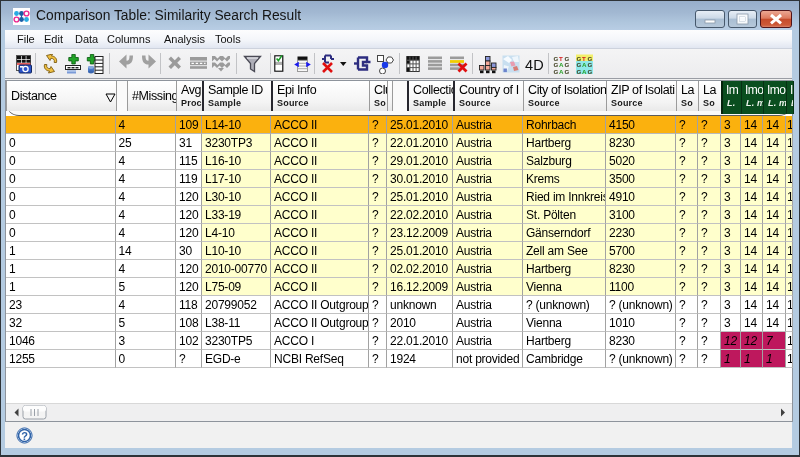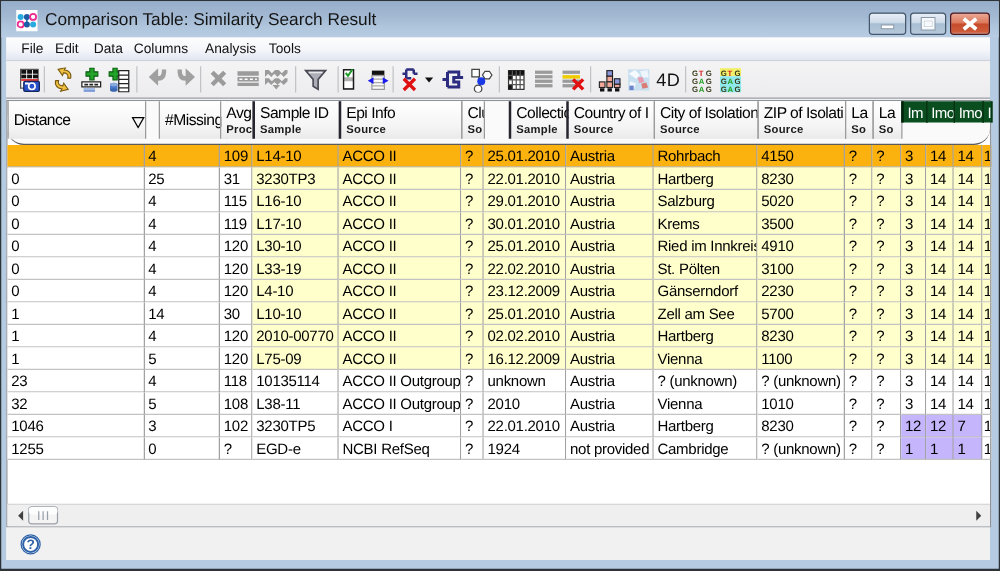--- a/index.html
+++ b/index.html
@@ -15,32 +15,32 @@
 .btncls{left:759px;width:32px;background:linear-gradient(180deg,#eba793 0%,#dd7a5e 45%,#c64c2c 52%,#cd5a38 88%,#d8836a 100%);border-color:#511418;}
 .client{position:absolute;left:5px;top:30px;width:787px;height:418px;background:#f0f0f0;}
 .menubar{position:absolute;left:0;top:0;width:787px;height:18px;background:linear-gradient(180deg,#fdfdfe 0%,#f4f6fa 55%,#e1e6f1 100%);border-bottom:1px solid #cdd2dd;}
 .menubar span{position:absolute;top:3px;font-size:11px;color:#111;}
 .toolbar{position:absolute;left:0;top:19px;width:787px;height:30px;background:linear-gradient(180deg,#f4f4f5 0%,#ececee 100%);border-bottom:1px solid #9a9da4;box-sizing:border-box;}
 .tsep{position:absolute;top:4px;width:1px;height:21px;background:#c2c3c6;}
 .ticon{position:absolute;top:5px;}
 .tablewrap{position:absolute;left:0;top:50px;width:788px;height:342px;background:#ffffff;border:1px solid #8e949c;box-sizing:border-box;}
 .hdr{position:absolute;left:0;top:0;height:35px;background:#fafafa;border-bottom:1px solid #5c5c5c;width:786px;box-sizing:border-box;border-radius:13px;}
 .hcell{position:absolute;top:0;height:30px;background:linear-gradient(180deg,#ffffff 0%,#f4f4f4 70%,#e9e9e9 100%);border-left:1px solid #9b9b9b;border-right:1px solid #9b9b9b;box-sizing:border-box;overflow:hidden;white-space:nowrap;}
-.hcell.green{background:#0a4e1f;border-left-color:#06301300;border-left-color:#063013;border-right-color:#063013;height:17px;}
+.hcell.green{background:#0a4e1f;border-left-color:#06301300;border-left-color:#063013;border-right-color:#063013;height:33px;}
 .hmain{font-size:12.5px;letter-spacing:-0.4px;color:#000;padding:2px 0 0 4px;line-height:14px;}
 .hsub{font-size:9px;font-weight:bold;color:#1a1a1a;padding:1px 0 0 4px;letter-spacing:0.2px;}
 .green .hmain{color:#fff;padding-left:3px;font-size:12px;letter-spacing:-0.5px;}
 .green .hsub{color:#eef4ee;font-style:italic;}
 .hone .hmain{padding-top:8px;}
 .rows{position:absolute;left:0;top:35px;width:786px;}
 table.grid{border-collapse:separate;border-spacing:0;table-layout:fixed;width:787px;}
 table.grid td{height:18px;padding:0 0 0 3px;font-size:12px;letter-spacing:-0.22px;color:#000;border-right:1px solid #a2a2a2;border-bottom:1px solid #c2c2c2;overflow:hidden;white-space:nowrap;box-sizing:border-box;background:#fff;}
 table.grid td:last-child{padding-left:1px;}
 table.grid td.y{background:#ffffcc;}
-table.grid td.o{background:#c4b5fd;}
+table.grid td.o{background:#be185d;font-style:italic;}
 tr.sel td{background:#fbb10e;border-bottom-color:#b9b9b9;}
 .hscroll{position:absolute;left:0;bottom:0;width:786px;height:17px;background:#efeff0;border-top:1px solid #d8d8d8;}
 .statusbar{position:absolute;left:0;top:392px;width:787px;height:26px;background:#f1f1f1;}
 .stxt{position:absolute;right:3px;top:8px;font-size:11.5px;letter-spacing:-0.2px;color:#1a1a1a;}
 </style>
 </head>
 <body>
 <div class="frame">
     <div class="blue"></div>
 <div class="titlebar">
@@ -289,21 +289,21 @@
             <div class="hmain">#Missing v</div>
           </div>
           <div class="hcell" style="left:170px;width:27px;">
             <div class="hmain">Avg.</div>
             <div class="hsub">Proce</div>
           </div>
           <div class="hcell" style="left:196px;width:70px;border-left:2px solid #26262e;">
             <div class="hmain">Sample ID</div>
             <div class="hsub">Sample</div>
           </div>
-          <div class="hcell" style="left:265px;width:99px;border-left:2px solid #26262e;">
+          <div class="hcell" style="left:265px;width:122px;border-left:2px solid #26262e;">
             <div class="hmain">Epi Info</div>
             <div class="hsub">Source</div>
           </div>
           <div class="hcell" style="left:363px;width:19px;">
             <div class="hmain">Clu</div>
             <div class="hsub">So</div>
           </div>
           <div class="hcell" style="left:381px;width:67px;border-left:2px solid #26262e;margin-left:20px;">
             <div class="hmain">Collection D</div>
             <div class="hsub">Sample</div>
@@ -543,21 +543,21 @@
                 <td class="y">?</td>
                 <td class="y">3</td>
                 <td class="y">14</td>
                 <td class="y">14</td>
                 <td class="y">1</td>
               </tr>
               <tr>
                 <td>23</td>
                 <td>4</td>
                 <td>118</td>
-                <td>10135114</td>
+                <td>20799052</td>
                 <td>ACCO II Outgroup</td>
                 <td>?</td>
                 <td>unknown</td>
                 <td>Austria</td>
                 <td>? (unknown)</td>
                 <td>? (unknown)</td>
                 <td>?</td>
                 <td>?</td>
                 <td>3</td>
                 <td>14</td>

